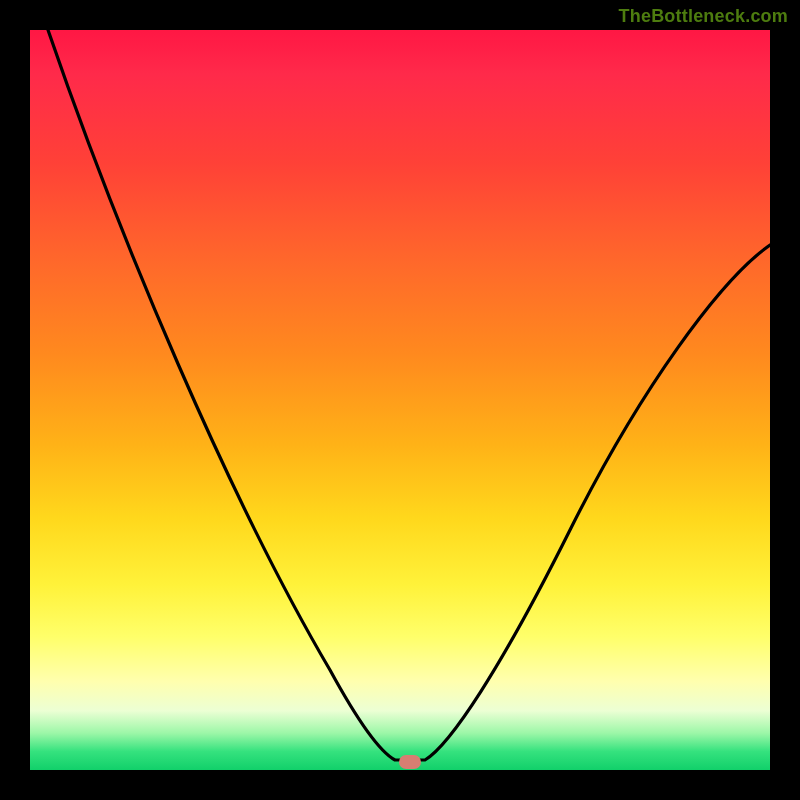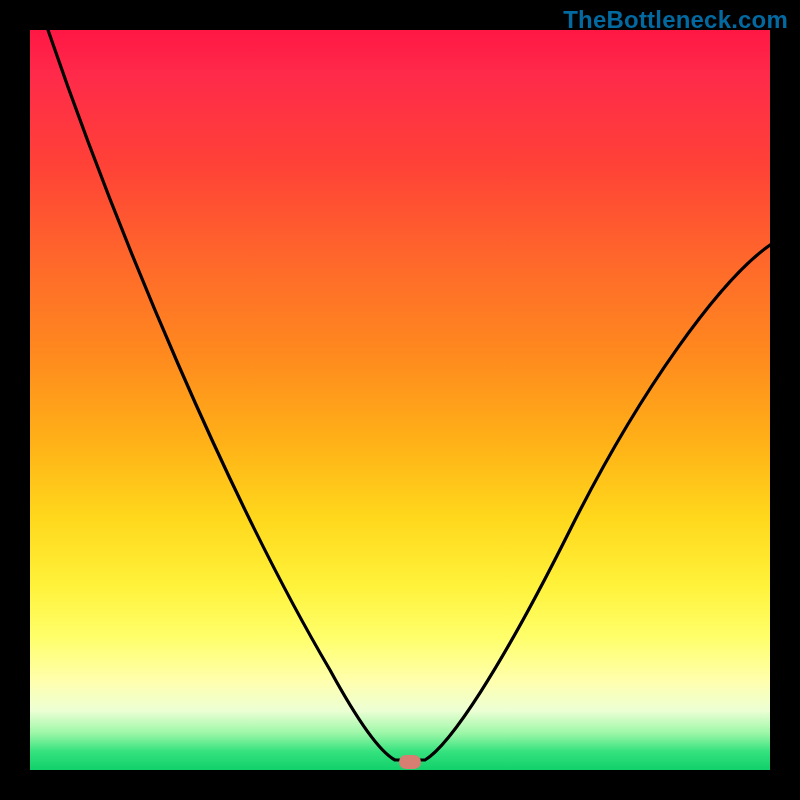--- a/index.html
+++ b/index.html
@@ -47,22 +47,22 @@
     left: 0;
     top: 0;
     width: 740px;
     height: 740px;
     display: block;
   }
   .watermark {
     position: absolute;
     top: 6px;
     right: 12px;
-    color: #0369a1;
-    font-size: 24px;
+    color: #4d7c0f;
+    font-size: 18px;
     font-weight: 600;
     letter-spacing: 0.2px;
     user-select: none;
   }
   .marker {
     position: absolute;
     width: 22px;
     height: 14px;
     border-radius: 7px;
     background: #d77e72;

